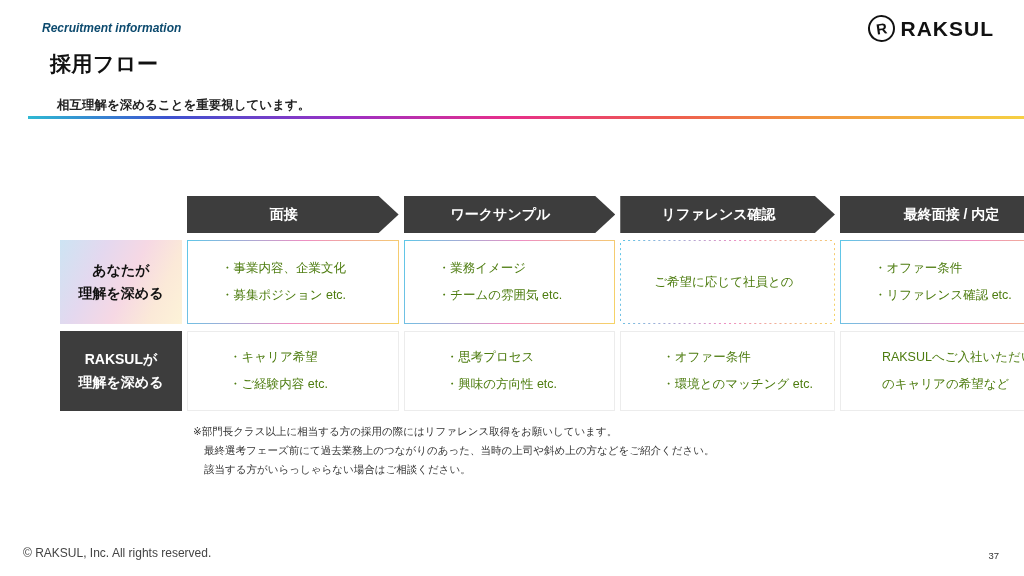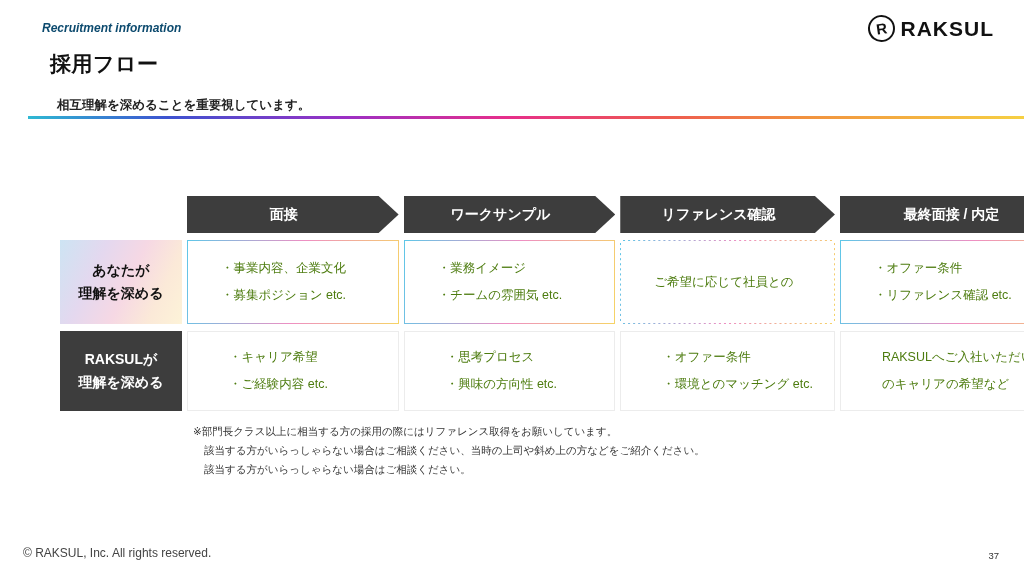--- a/index.html
+++ b/index.html
@@ -178,18 +178,18 @@
   </div>
   <div class="cell-plain">
     <div class="cell-line">RAKSULへご入社いただいた際</div>
     <div class="cell-line">のキャリアの希望など</div>
   </div>
 
 </div>
 
 <div class="footnote">
   <div>※部門長クラス以上に相当する方の採用の際にはリファレンス取得をお願いしています。</div>
-  <div class="indent">該当する方がいらっしゃらない場合はご相談ください、当時の上司や斜め上の方などをご紹介ください。</div>
+  <div class="indent">最終選考フェーズ前にて過去業務上のつながりのあった、当時の上司や斜め上の方などをご紹介ください。</div>
   <div class="indent">該当する方がいらっしゃらない場合はご相談ください。</div>
 </div>
 
 <div class="copyright">© RAKSUL, Inc. All rights reserved.</div>
 <div class="page-num">37</div>
 
 </body></html>

